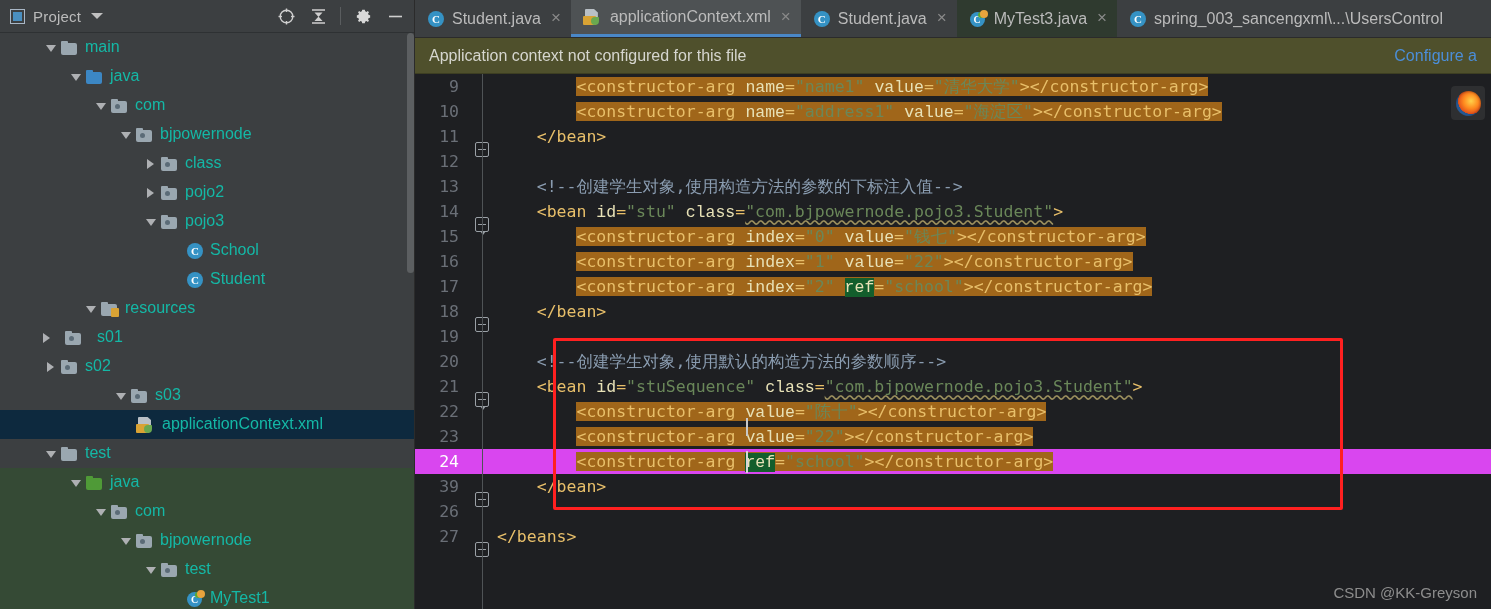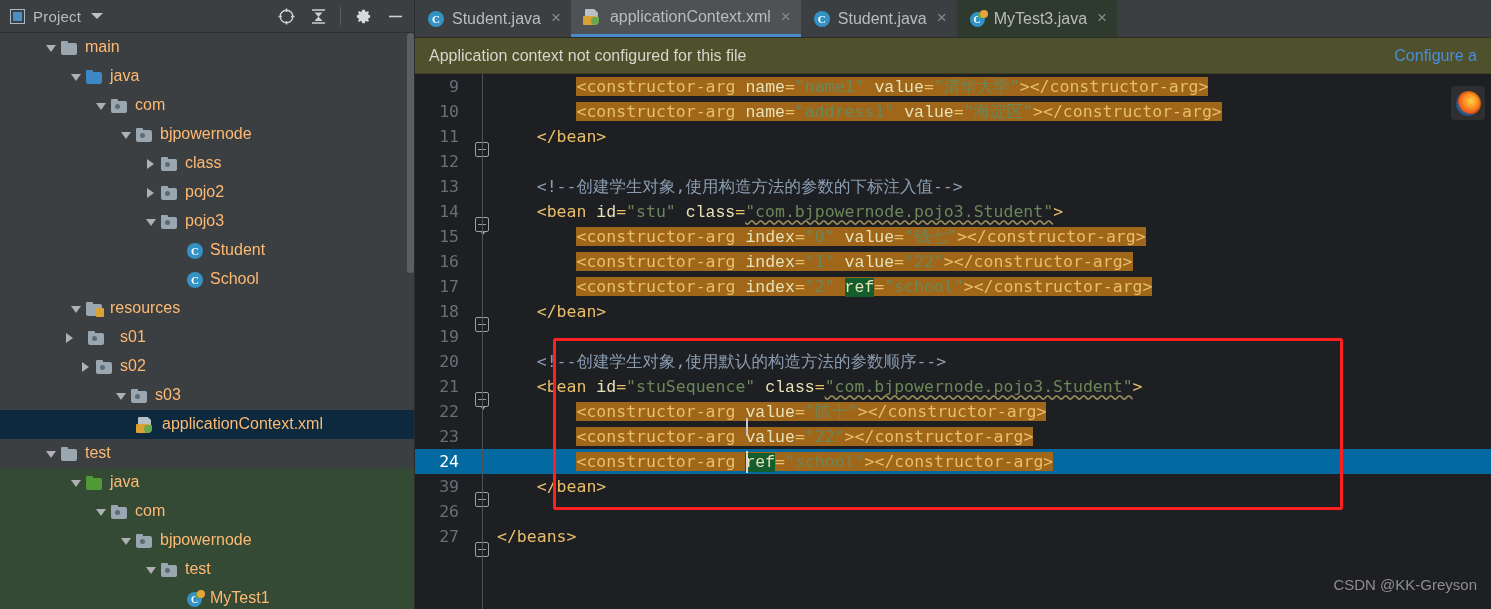--- a/index.html
+++ b/index.html
@@ -97,21 +97,21 @@
     position: relative;
     overflow: hidden;
     background: #3c3f41;
   }
   .tree-row {
     height: 29px;
     display: flex;
     align-items: center;
     white-space: nowrap;
     font-size: 16px;
-    color: #fdba74;
+    color: #14b8a6;
     position: relative;
     box-sizing: border-box;
   }
   .tree-row.selected {
     background: #0d293e;
   }
   .tree-row.testroot {
     background: #354a35;
   }
   .arrow {
@@ -372,21 +372,21 @@
     }
   .crow {
     height: 25px;
     display: flex;
     align-items: center;
     position: relative;
     white-space: pre;
     font-size: 16.5px;
     line-height: 25px;
   }
-  .crow.caretline { background: #0369a1; }
+  .crow.caretline { background: #d946ef; }
   .gutter-num {
     width: 52px;
     flex: 0 0 52px;
     text-align: right;
     color: #6a6f77;
     font-size: 16.5px;
     padding-right: 8px;
     box-sizing: border-box;
     font-family: "DejaVu Sans Mono", monospace;
   }
@@ -483,21 +483,21 @@
   }
   .fx-glyph {
     width: 25px; height: 25px;
     border-radius: 50%;
     background: radial-gradient(circle at 60% 40%, #ffd24a 0%, #ff8a1f 35%, #e2511b 60%, #26568f 62%, #3b7fd1 85%);
     box-shadow: inset 0 0 3px #00000077;
   }
   .watermark {
     position: absolute;
     right: 14px;
-    bottom: 16px;
+    bottom: 8px;
     color: #8d8d8d;
     font-size: 15px;
     font-family: "Liberation Sans", sans-serif;
   }
 </style>
 </head>
 <body>
 
 <div id="app">
 
@@ -585,42 +585,42 @@
         <div class="tree-row" style="padding-left: 143px;">
           <span class="arrow down"></span>
           <span class="ic folder-pkg">
             <i></i>
           </span>
           <span class="tree-label">pojo3</span>
         </div>
         <div class="tree-row" style="padding-left: 168px;">
           <span class="arrow none"></span>
           <span class="ic class-java"></span>
-          <span class="tree-label">Student</span>
+          <span class="tree-label">School</span>
         </div>
         <div class="tree-row" style="padding-left: 168px;">
           <span class="arrow none"></span>
           <span class="ic class-java"></span>
-          <span class="tree-label">School</span>
-        </div>
-        <div class="tree-row" style="padding-left: 68px;">
+          <span class="tree-label">Student</span>
+        </div>
+        <div class="tree-row" style="padding-left: 68px; margin-left: 15px;">
           <span class="arrow down"></span>
           <span class="ic folder-res">
             <i></i>
           </span>
           <span class="tree-label">resources</span>
         </div>
-        <div class="tree-row" style="padding-left: 62px; gap: 8px;">
+        <div class="tree-row" style="padding-left: 39px; gap: 8px;">
           <span class="arrow right"></span>
           <span class="ic folder-pkg">
             <i></i>
           </span>
           <span class="tree-label">s01</span>
         </div>
-        <div class="tree-row" style="padding-left: 78px;">
+        <div class="tree-row" style="padding-left: 43px;">
           <span class="arrow right"></span>
           <span class="ic folder-pkg">
             <i></i>
           </span>
           <span class="tree-label">s02</span>
         </div>
         <div class="tree-row" style="padding-left: 93px; margin-left: 20px;">
           <span class="arrow down"></span>
           <span class="ic folder-pkg">
             <i></i>
@@ -692,20 +692,24 @@
         </div>
         <div class="tab">
           <span class="ic class-java"></span>
           <span>Student.java</span>
           <span class="tab-close">×</span>
         </div>
         <div class="tab dark">
           <span class="ic class-test"></span>
           <span>MyTest3.java</span>
           <span class="tab-close">×</span>
+        </div>
+        <div class="tab">
+          <span class="ic class-java"></span>
+          <span>spring_003_sancengxml\...\UsersControl</span>
         </div>
       </div>
 
     <div class="notif">
       <span>Application context not configured for this file</span>
       <span class="notif-link">Configure a</span>
     </div>
 
     <div class="code-pane">
       <div class="code-rows" id="code-rows">

